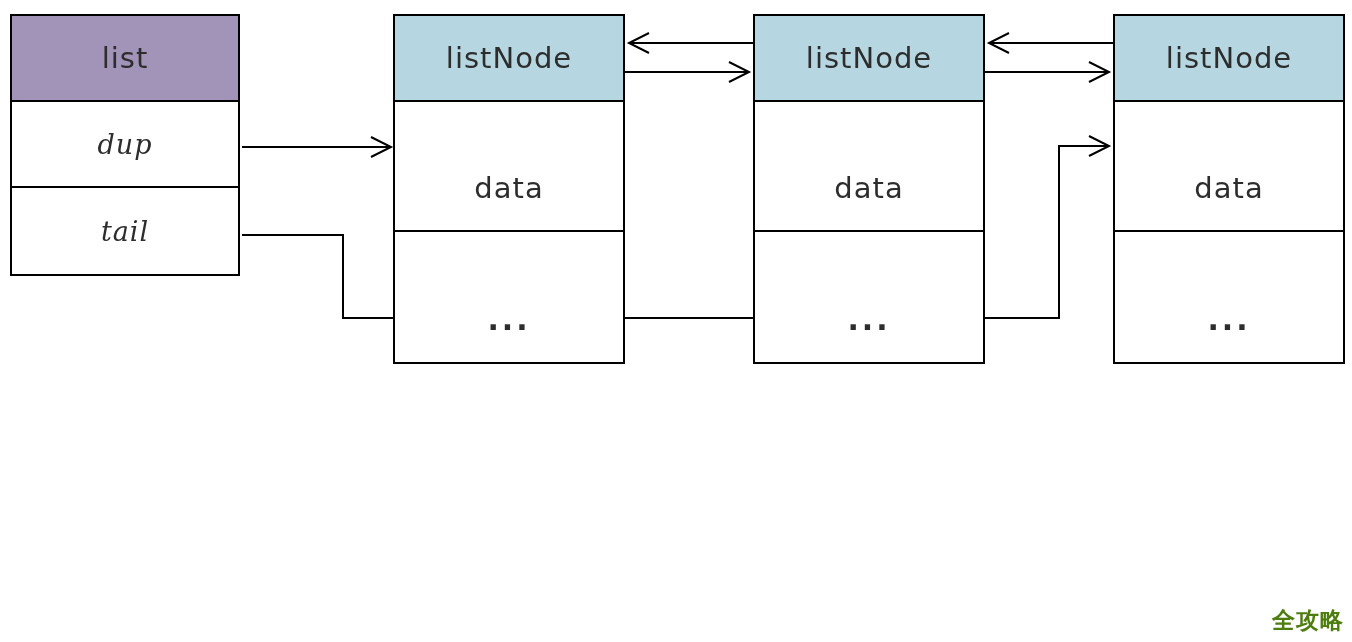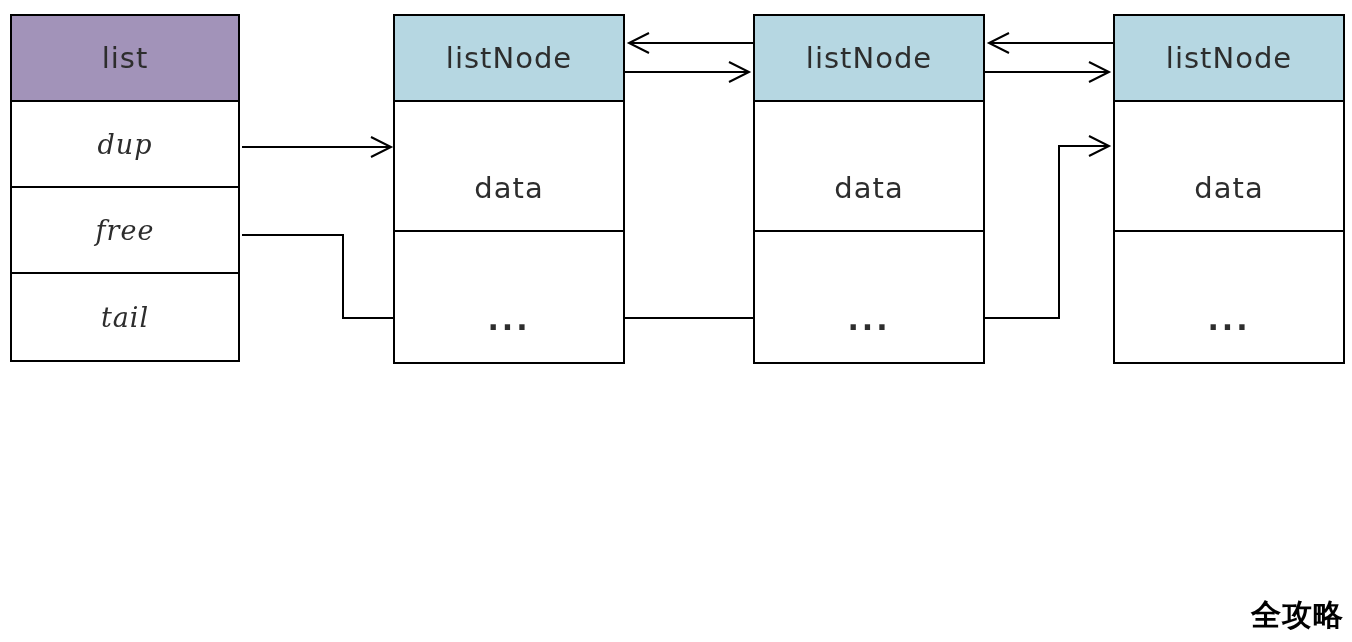--- a/index.html
+++ b/index.html
@@ -61,23 +61,23 @@
   .dots-row {
     font-weight: bold;
     font-size: 30px;
     letter-spacing: 3px;
   }
 
   .watermark {
     position: absolute;
     right: 8px;
     bottom: 6px;
-    font-size: 30px;
+    font-size: 23px;
     font-weight: bold;
-    color: #000000;
+    color: #4d7c0f;
     letter-spacing: 1px;
   }
 </style>
 </head>
 <body>
 
 <div class="canvas">
 
   <svg class="arrow-layer" width="1352" height="642" viewBox="0 0 1352 642" xmlns="http://www.w3.org/2000/svg">
     <defs>
@@ -93,21 +93,20 @@
 
     <line x1="1113" y1="43" x2="989" y2="43" stroke="#000000" stroke-width="2" marker-end="url(#openArrow)"></line>
     <line x1="985" y1="72" x2="1109" y2="72" stroke="#000000" stroke-width="2" marker-end="url(#openArrow)"></line>
 
     <path d="M 242 235 L 343 235 L 343 318 L 1059 318 L 1059 146 L 1109 146" fill="none" stroke="#000000" stroke-width="2" marker-end="url(#openArrow)"></path>
   </svg>
 
   <div class="box list-box">
     <div class="row header-row">list</div>
     <div class="row cursive">dup</div>
-    <div class="row cursive">free</div>
     <div class="row cursive">tail</div>
   </div>
 
   <div class="box node-box node-box-1">
     <div class="row header-row">listNode</div>
     <div class="row">data</div>
     <div class="row dots-row">...</div>
   </div>
 
   <div class="box node-box node-box-2">

